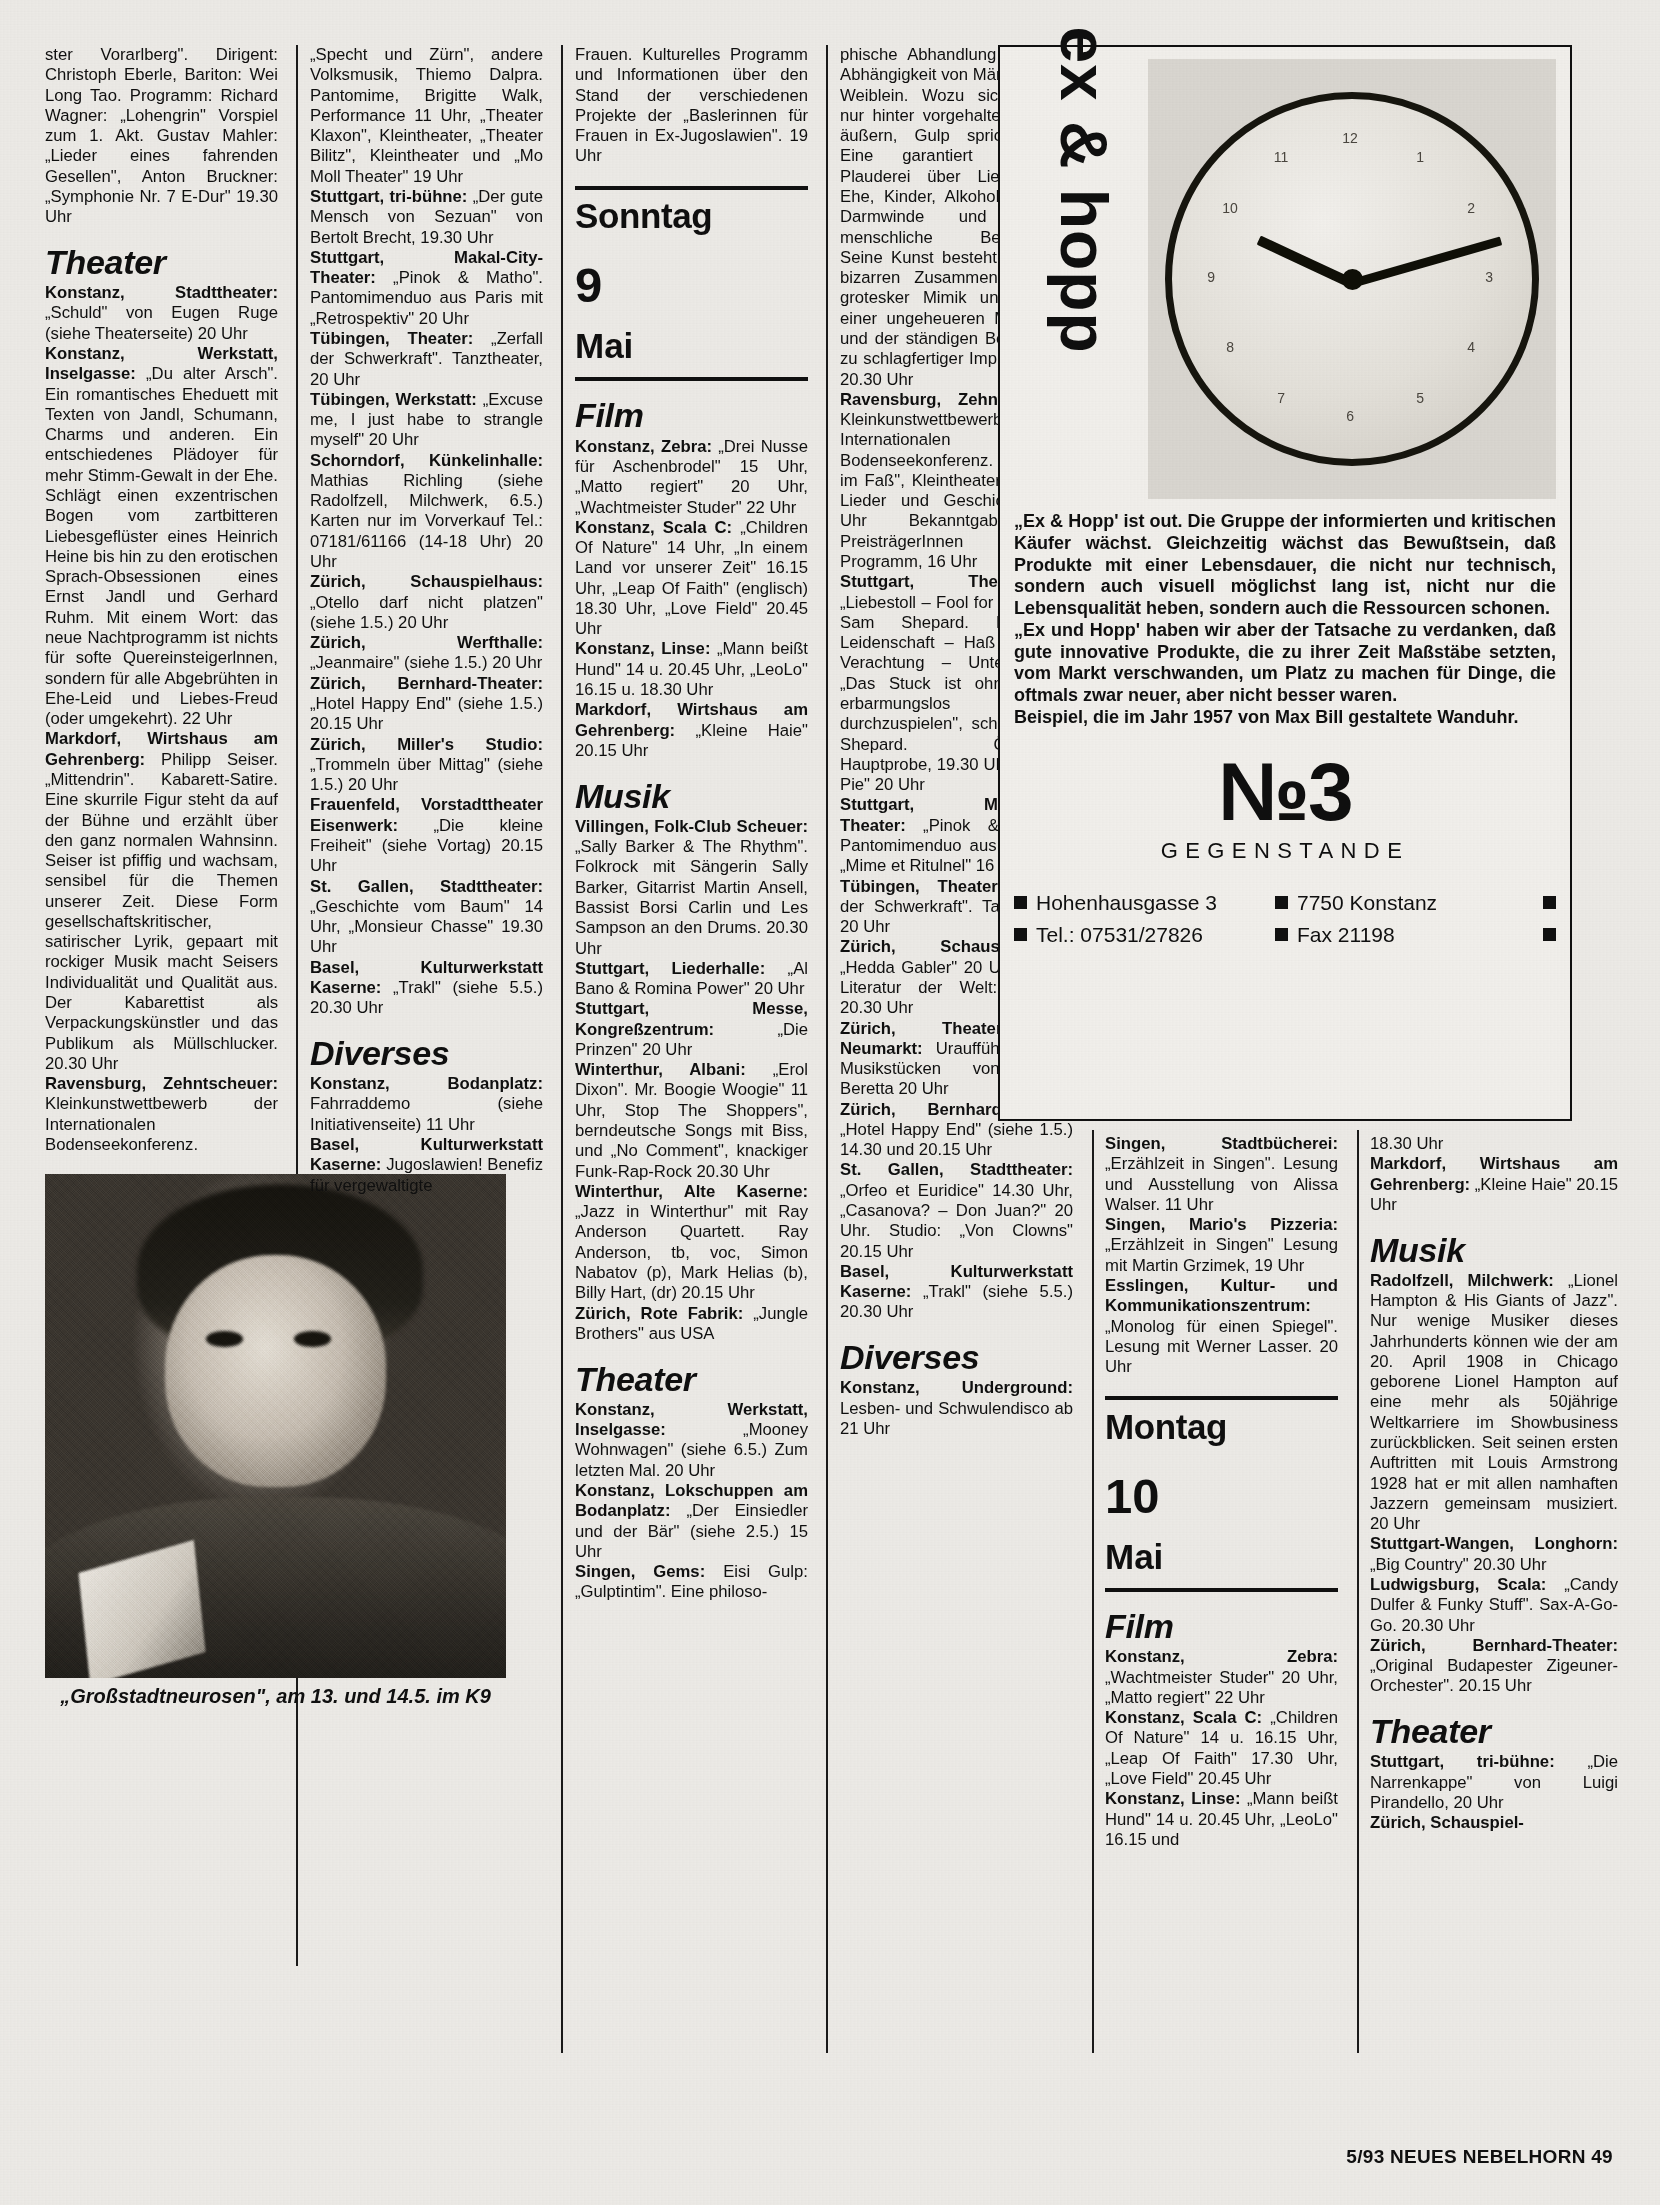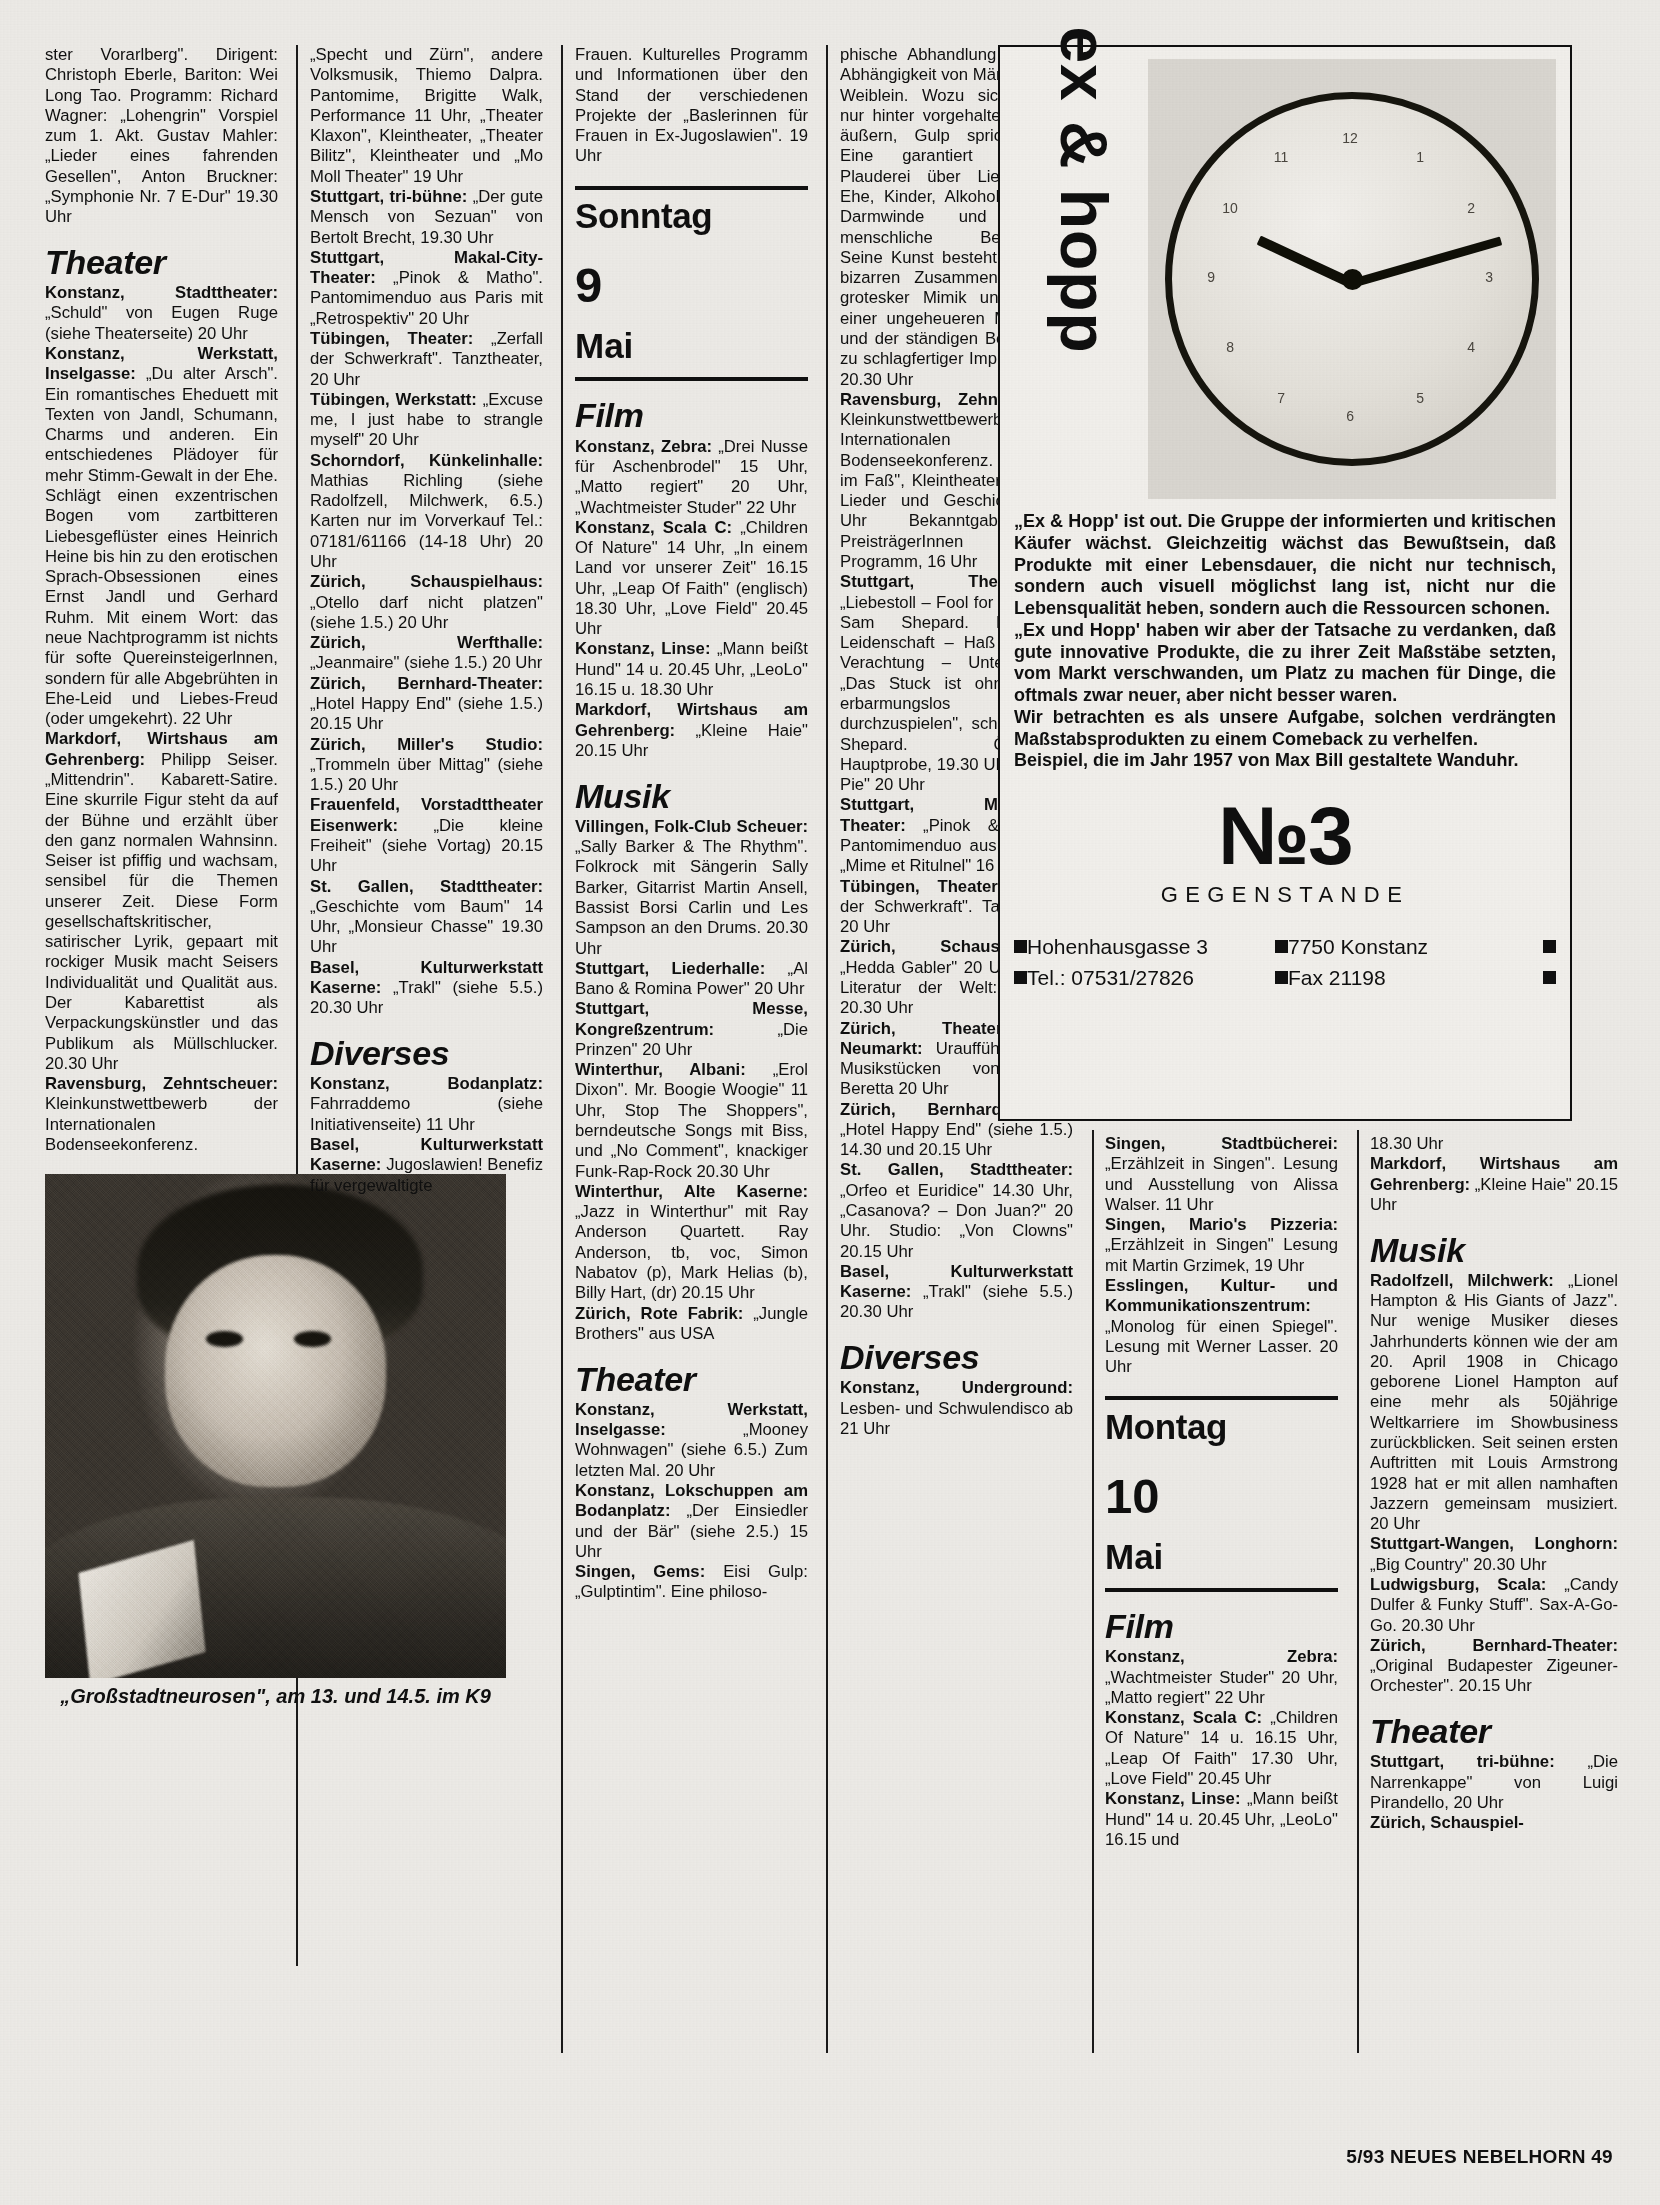--- a/index.html
+++ b/index.html
@@ -264,21 +264,21 @@
     font-size: 22px;
     letter-spacing: 7.4px;
     padding-top: 5.2px;
   }
   .ad-contact {
     font-size: 21px;
     padding-top: 22.6px;
     line-height: 1.5;
   }
   .ad-contact .row { display: flex; align-items: center; }
-  .ad-contact .cell { display: flex; align-items: center; gap: 0; }
+  .ad-contact .cell { display: flex; align-items: center; gap: 9px; }
   .ad-contact .cell.a { width: 261px; }
   .ad-contact .cell.b { flex: 1; }
   .sq {
     display: inline-block;
     width: 13px; height: 13px;
     background: #111;
   }
 
   
   .footer {
@@ -435,21 +435,20 @@
             <div class="num" style="left: 39px; top: 178px;">9</div>
             <div class="num" style="left: 58px; top: 109px;">10</div>
             <div class="num" style="left: 109px; top: 58px;">11</div>
           </div>
       </div>
     </div>
 
     <div class="ad-body" id="adbody">
         <p>„Ex &amp; Hopp' ist out. Die Gruppe der informierten und kritischen Käufer wächst. Gleichzeitig wächst das Bewußtsein, daß Produkte mit einer Lebensdauer, die nicht nur technisch, sondern auch visuell möglichst lang ist, nicht nur die Lebensqualität heben, sondern auch die Ressourcen schonen.</p>
         <p>„Ex und Hopp' haben wir aber der Tatsache zu verdanken, daß gute innovative Produkte, die zu ihrer Zeit Maßstäbe setzten, vom Markt verschwanden, um Platz zu machen für Dinge, die oftmals zwar neuer, aber nicht besser waren.</p>
-        <p>Wir betrachten es als unsere Aufgabe, solchen verdrängten Maßstabsprodukten zu einem Comeback zu verhelfen.</p>
         <p>Beispiel, die im Jahr 1957 von Max Bill gestaltete Wanduhr.</p>
       </div>
 
     <div class="ad-brand">
       <div class="no3"><span>№</span><span>3</span></div>
       <div class="gg">GEGENSTANDE</div>
     </div>
 
     <div class="ad-contact">
       <div class="row">

